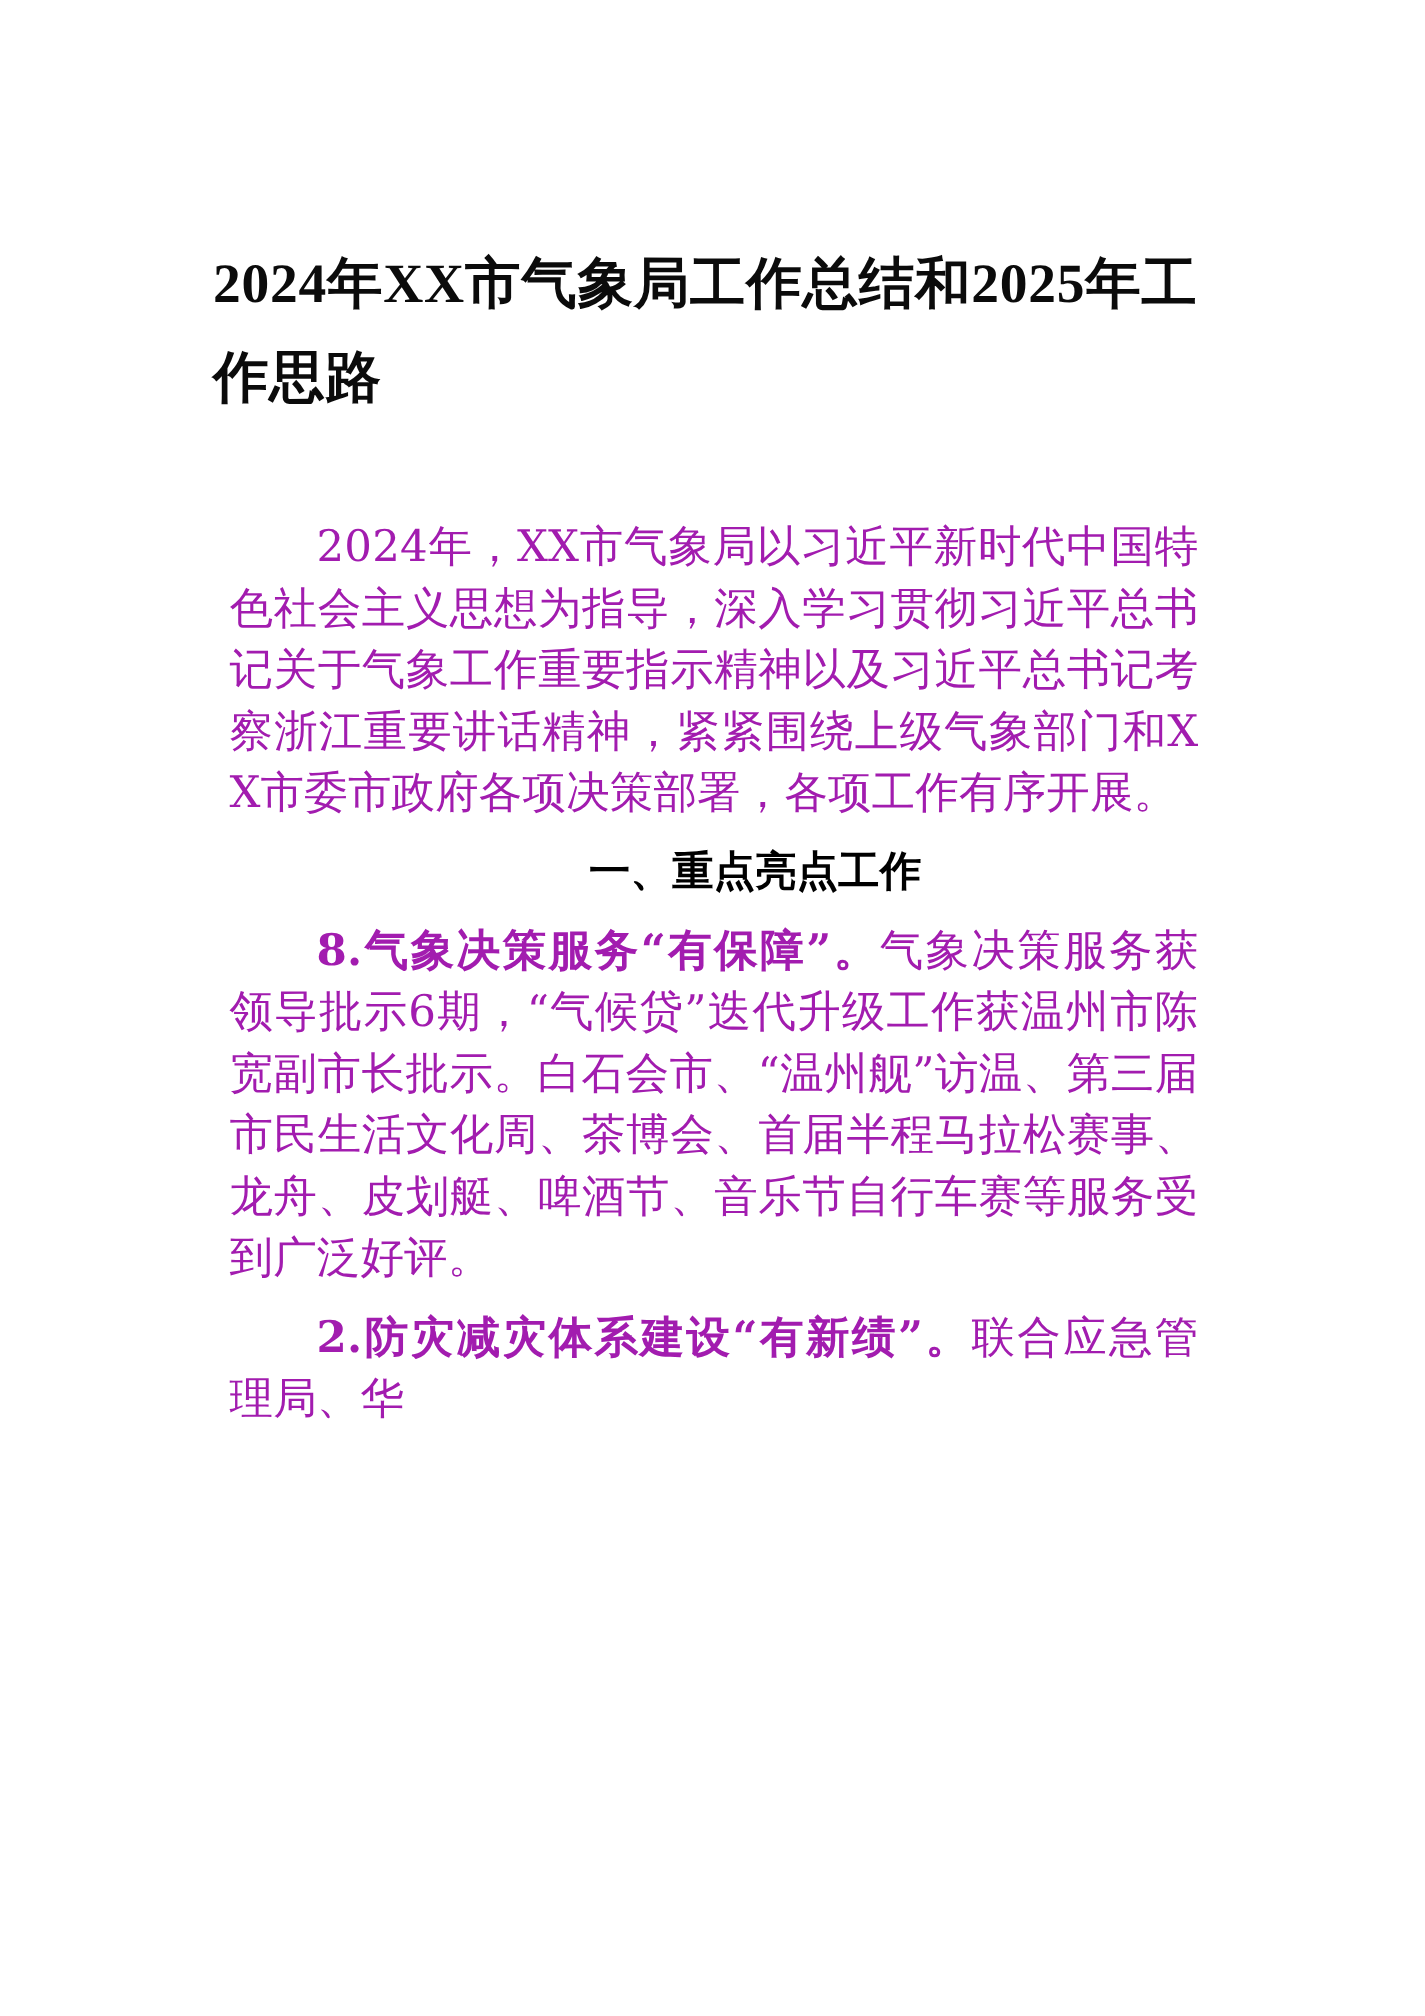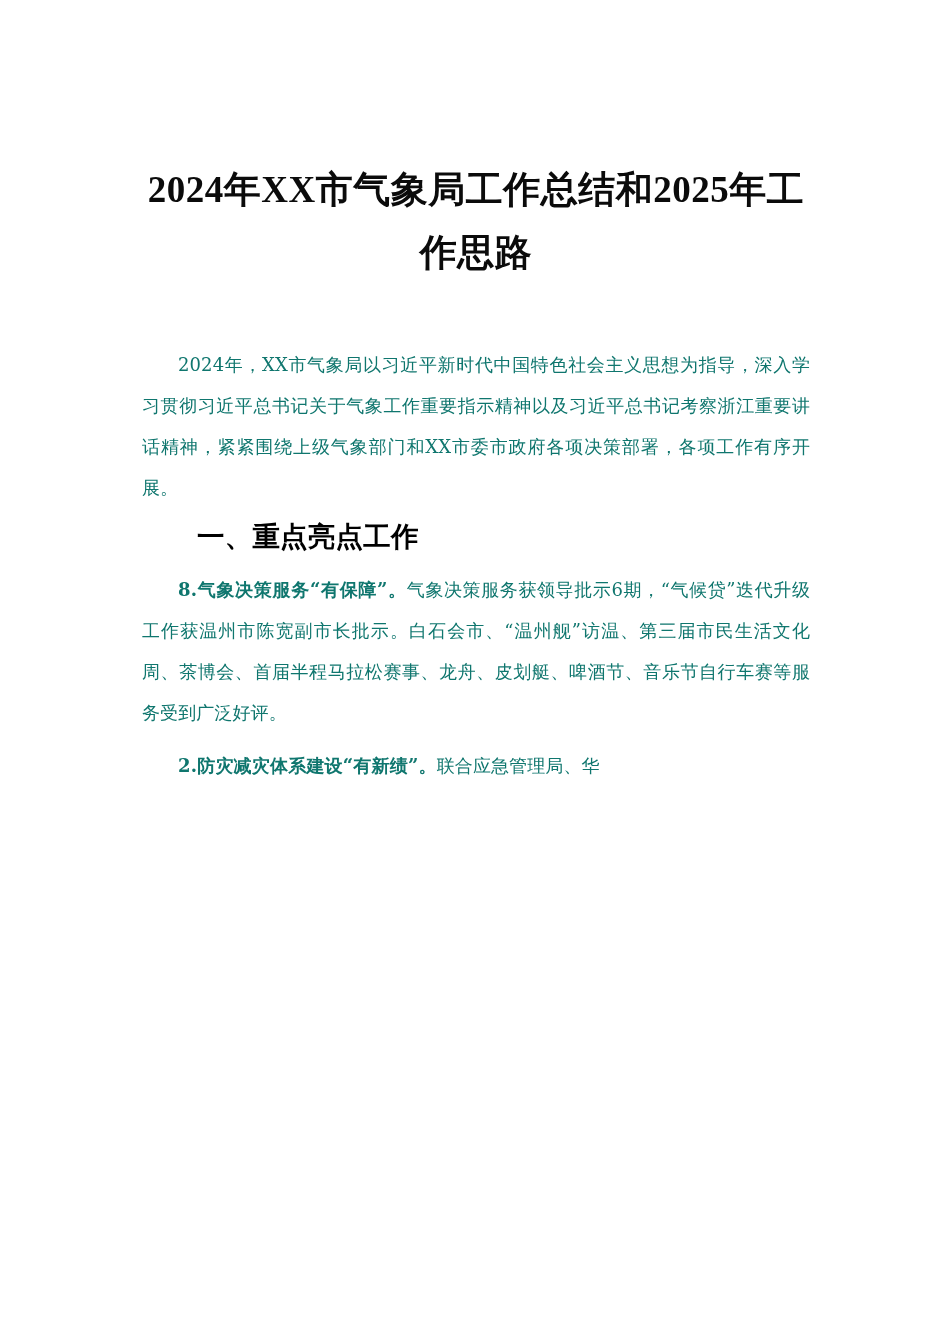--- a/index.html
+++ b/index.html
@@ -30,41 +30,41 @@
     left: 142px;
     top: 0;
     width: 668px;
   }
 
   
   .doc-title {
     margin: 0;
     padding: 0;
     padding-top: 158px;
-    text-align: center;
+    text-align: left;
     font-family: "Liberation Serif", "DejaVu Serif", serif;
     font-weight: 700;
     font-size: 37px;
     line-height: 63px;
     letter-spacing: 0.5px;
     color: #0b0b0b;
     text-rendering: optimizeLegibility;
   }
 
   
   .para {
-    margin: 0;
+    margin: 11px;
     padding: 0;
     font-family: "DejaVu Serif", "Liberation Serif", serif;
-    font-size: 18px;
+    font-size: 29px;
     line-height: 41px;
     text-align: justify;
     text-justify: inter-ideograph;
     text-indent: 2em;
-    color: #0f766e;
+    color: #a21caf;
     word-break: break-all;
     letter-spacing: 0.1px;
   }
 
   .para.lead {
     margin-top: 60px;
   }
   .para.gap {
     margin-top: 12px;
   }
@@ -83,20 +83,21 @@
     margin: 0;
     padding: 0;
     margin-top: 8px;
     font-family: "Liberation Sans", "DejaVu Sans", sans-serif;
     font-size: 27.5px;
     line-height: 41px;
     font-weight: 700;
     text-indent: 2em;
     letter-spacing: 0.2px;
     color: #000000;
+    text-align: center;
   }
 
   
   .lead-in {
     font-weight: 700;
     font-family: "DejaVu Serif", "Liberation Serif", serif;
     letter-spacing: 0.2px;
   }
 
   

